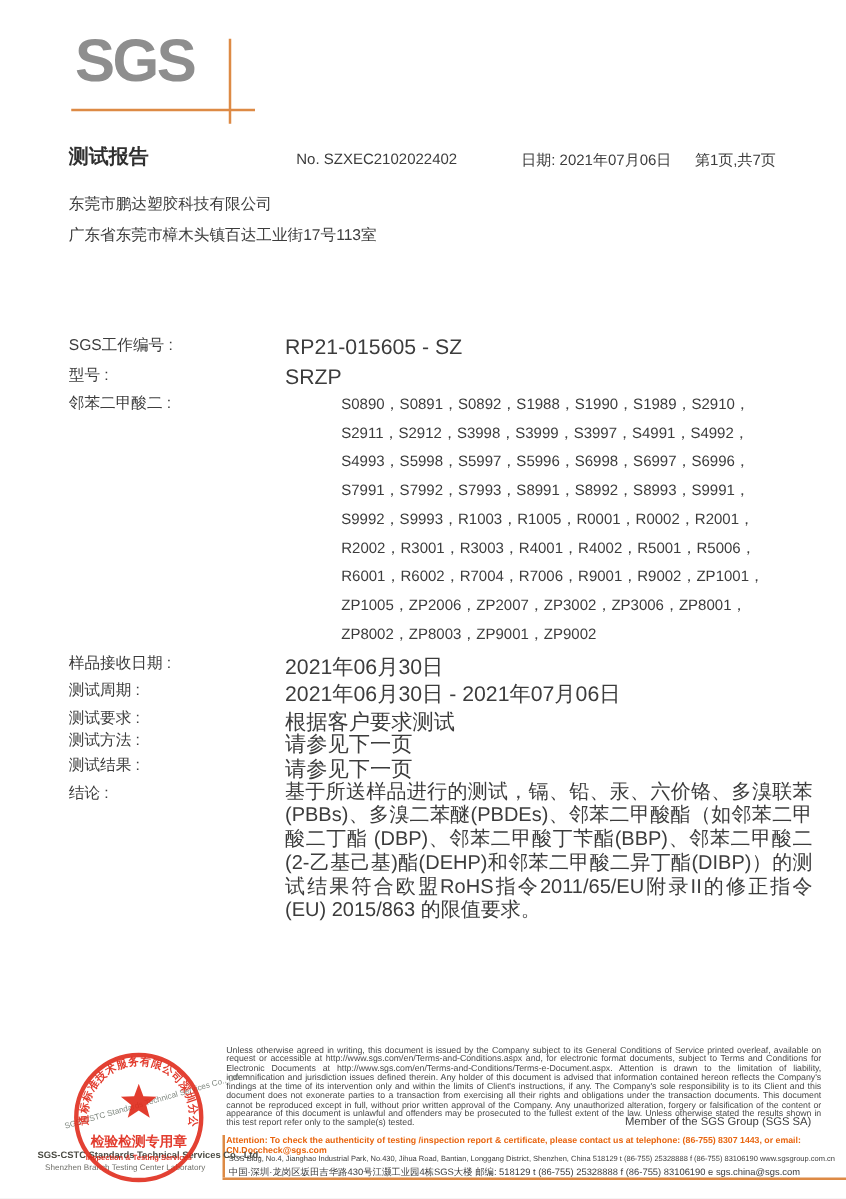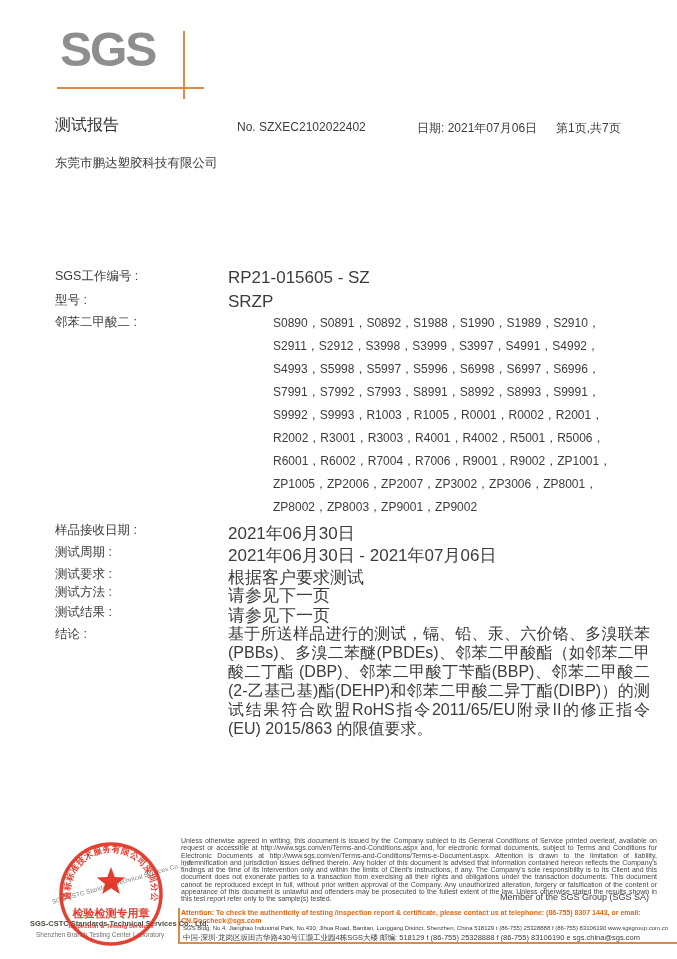--- a/index.html
+++ b/index.html
@@ -14,21 +14,21 @@
   }
   
   .logo-text{
     position:absolute;left:60px;top:26px;
     font-size:48px;font-weight:bold;color:#8e8e8e;
     letter-spacing:-2px;line-height:1;
   }
   .logo-hline{position:absolute;left:57px;top:87px;width:147px;height:2px;background:#dd8a45;}
   .logo-vline{position:absolute;left:183px;top:31px;width:2px;height:68px;background:#dd8a45;}
   
-  .doc-title{position:absolute;left:55px;top:115px;font-size:16px;font-weight:normal;color:#2f2f2f;}
+  .doc-title{position:absolute;left:55px;top:115px;font-size:16px;font-weight:bold;color:#2f2f2f;}
   .report-no{position:absolute;left:237px;top:120px;font-size:12px;}
   .report-date{position:absolute;left:417px;top:120px;font-size:12px;}
   .page-info{position:absolute;left:556px;top:120px;font-size:12px;}
   
   .company-name{position:absolute;left:55px;top:155px;font-size:12.5px;}
   .company-address{position:absolute;left:55px;top:180px;font-size:12.5px;}
   
   .intro-line{position:absolute;left:55px;top:246px;font-size:12.5px;}
   
   .flabel{position:absolute;left:55px;font-size:12.5px;}
@@ -76,20 +76,21 @@
   <div class="logo-text">SGS</div>
   <div class="logo-hline"></div>
   <div class="logo-vline"></div>
 
   <div class="doc-title">测试报告</div>
   <div class="report-no">No. SZXEC2102022402</div>
   <div class="report-date">日期: 2021年07月06日</div>
   <div class="page-info">第1页,共7页</div>
 
   <div class="company-name">东莞市鹏达塑胶科技有限公司</div>
+  <div class="company-address">广东省东莞市樟木头镇百达工业街17号113室</div>
 
 
   <div class="row-job">
     <span class="flabel">SGS工作编号 :</span>
     <span class="fvalue">RP21-015605 - SZ</span>
   </div>
   <div class="row-model">
     <span class="flabel">型号 :</span>
     <span class="fvalue">SRZP</span>
   </div>

